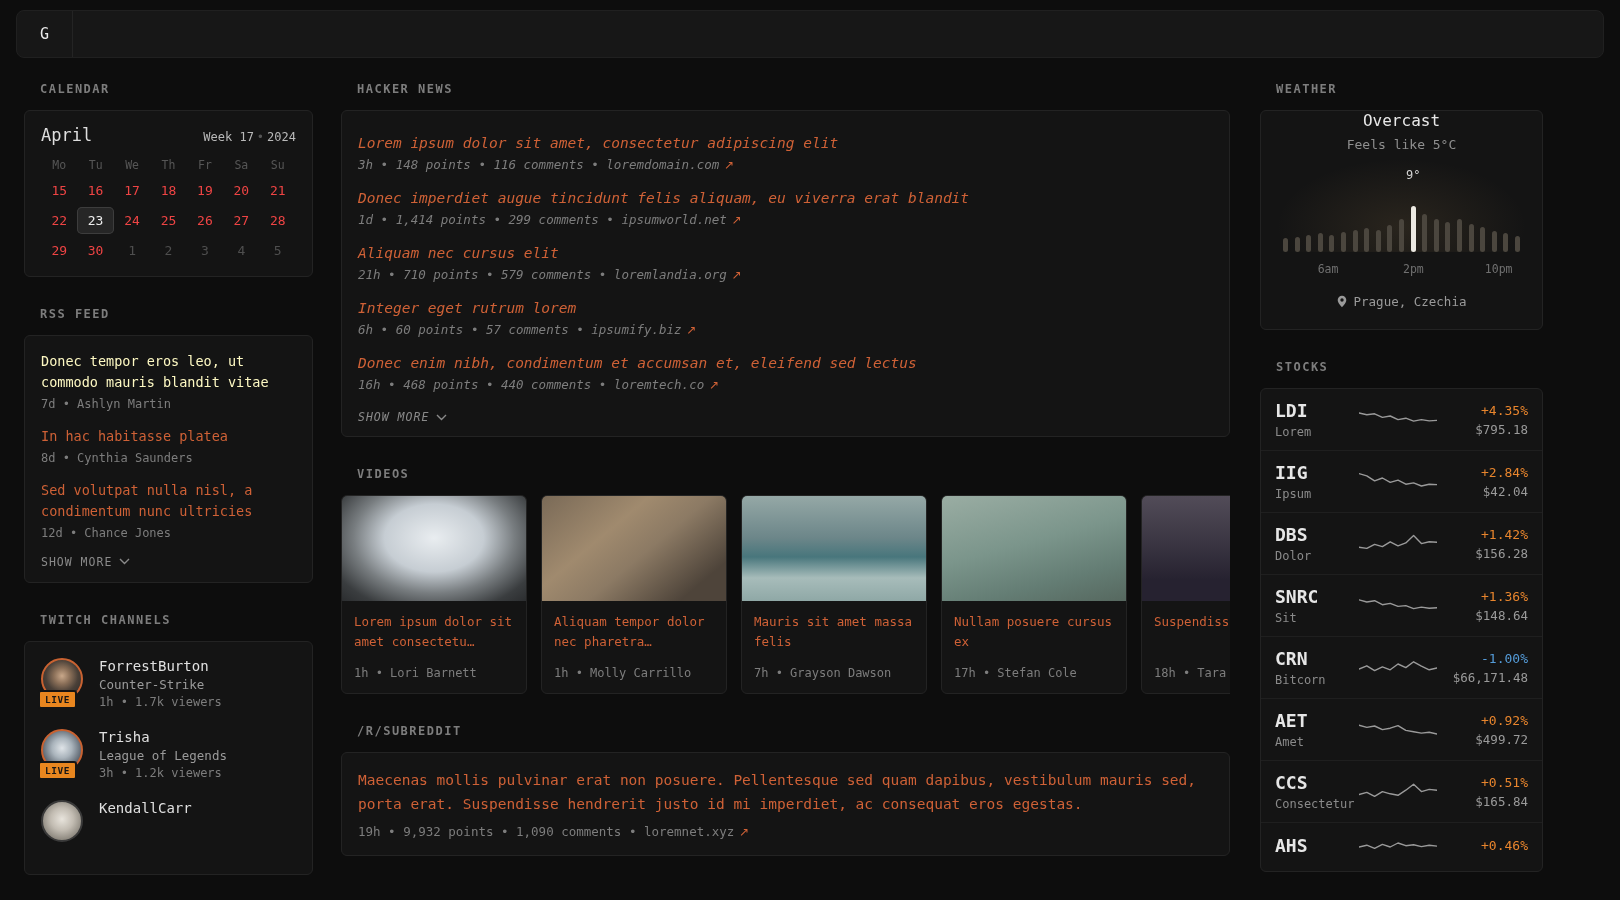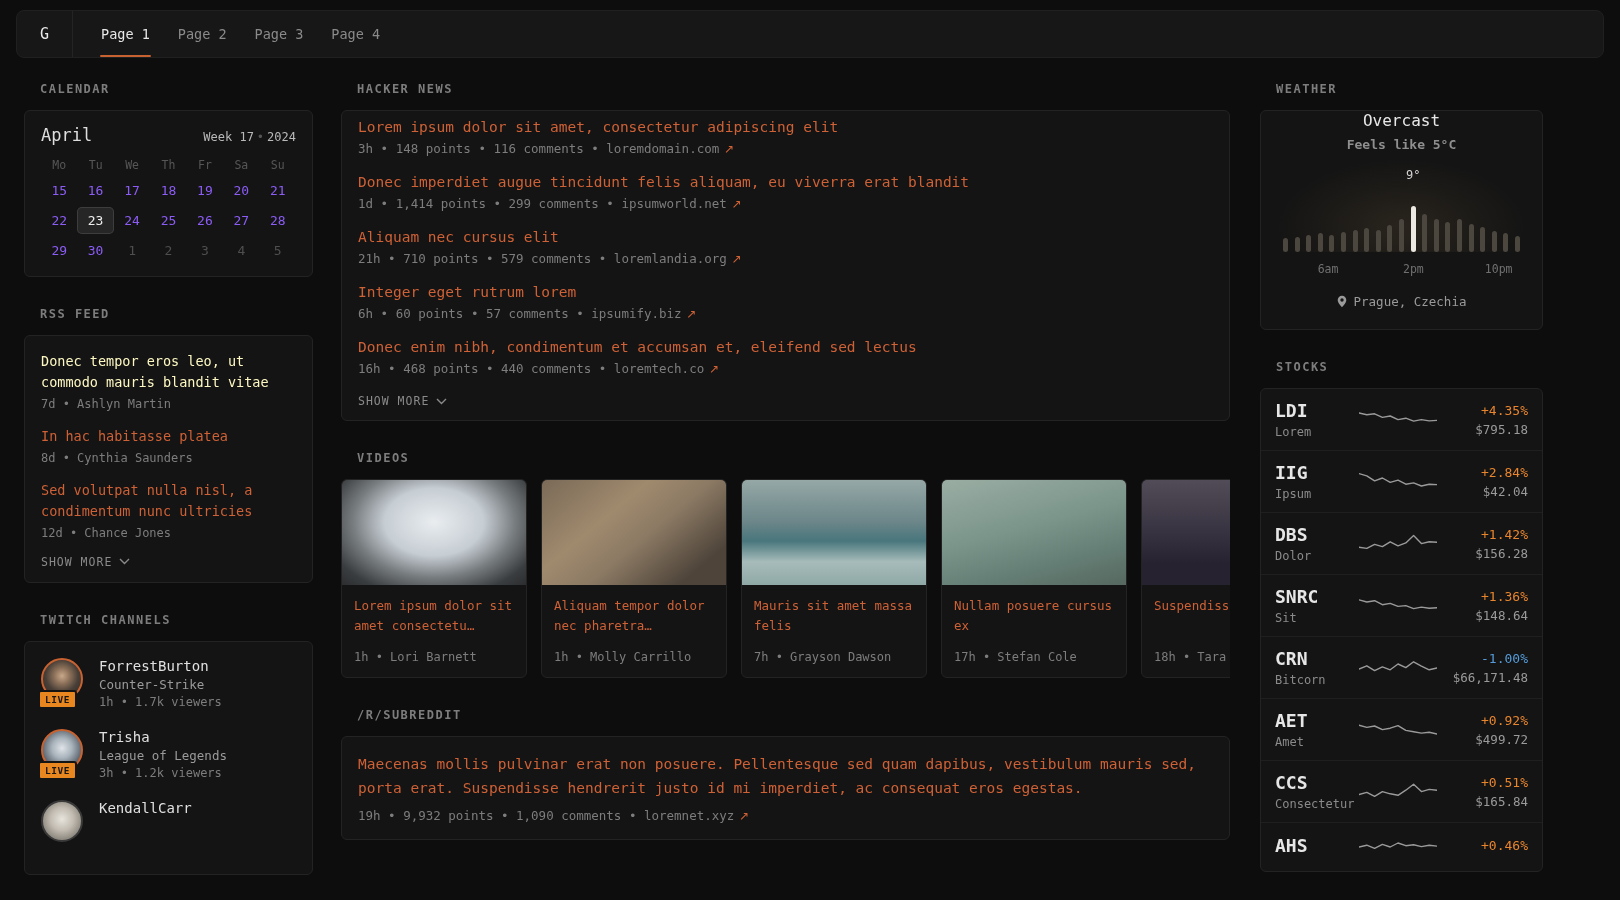--- a/index.html
+++ b/index.html
@@ -28,21 +28,21 @@
   .card{background:#141414;border:1px solid #232323;border-radius:6px;}
   
   .cal-card{padding:14px 16px 12px;}
   .cal-head{display:flex;justify-content:space-between;align-items:baseline;margin-bottom:8px;}
   .cal-month{font-size:17px;color:#dedede;}
   .cal-week{font-size:12px;color:#b9b9b9;}
   .cal-week .dot{color:#555;margin:0 3px;}
   .cal-week .cal-year{color:#b9b9b9;}
   .cal-grid{display:grid;grid-template-columns:repeat(7,1fr);row-gap:3px;text-align:center;}
   .cal-dow{font-size:11.5px;color:#565656;height:24px;line-height:24px;}
-  .cal-day{font-size:13px;color:#8b5cf6;height:27px;line-height:27px;border-radius:5px;}
+  .cal-day{font-size:13px;color:#ef4444;height:27px;line-height:27px;border-radius:5px;}
   .cal-day.dim{color:#4e4e4e;}
   .cal-day.selected{background:#262626;box-shadow:inset 0 0 0 1px #3d3d3d;color:#ededed;}
   
   .rss-card{padding:15px 16px 13px;}
   .rss-item{margin-bottom:15px;}
   .rss-title{font-size:13.5px;line-height:1.55;color:#cf6136;cursor:pointer;}
   .rss-item.muted .rss-title{color:#fef9c3;}
   .rss-meta{font-size:12px;color:#7d7d7d;margin-top:4px;}
   .show-more{display:flex;align-items:center;gap:7px;font-size:11.5px;letter-spacing:1px;
        color:#8a8a8a;margin-top:4px;cursor:pointer;}
@@ -53,41 +53,41 @@
   .avatar{width:42px;height:42px;border-radius:50%;border:2px solid #3a3a3a;background:#333;}
   .avatar.ring{border-color:#c96231;}
   .live-badge{display:none;position:absolute;bottom:-7px;left:-3px;background:#e8861f;
        color:#161616;font-size:9.5px;font-weight:700;letter-spacing:.5px;padding:2px 5px;
        border-radius:3px;border:2px solid #141414;}
   .live-badge.on{display:block;}
   .ch-name{font-size:14px;color:#e0e0e0;}
   .ch-game{font-size:12.5px;color:#9a9a9a;margin-top:3px;}
   .ch-meta{font-size:12px;color:#7d7d7d;margin-top:3px;}
   
-  .hn-card{padding:8px 16px 12px;}
+  .hn-card{padding:24px 16px 12px;font-style:italic;}
   .hn-item{margin-bottom:18px;}
   .hn-title{font-size:14.5px;color:#cf6136;cursor:pointer;}
   .hn-meta{font-size:12.5px;color:#7d7d7d;margin-top:6px;}
   .arrow{color:#cf6136;font-family:"DejaVu Sans",sans-serif;font-size:12px;margin-left:5px;}
   
   .video-row{display:flex;gap:14px;overflow:hidden;}
   .video-card{width:186px;flex-shrink:0;background:#141414;border:1px solid #232323;
        border-radius:6px;overflow:hidden;cursor:pointer;}
   .thumb{height:105px;background:#333;}
   .video-body{padding:11px 12px 13px;}
   .video-title{font-size:12.5px;line-height:1.6;color:#cf6136;min-height:40px;}
   .video-meta{font-size:12px;color:#7d7d7d;margin-top:14px;}
   
   .reddit-card{padding:16px;}
   .post-title{font-size:14.5px;line-height:1.65;color:#cf6136;cursor:pointer;}
   .post-meta{font-size:12.5px;color:#7d7d7d;margin-top:7px;}
   
   .weather-card{padding:0 16px 12px;text-align:center;}
   .w-cond{font-size:16px;color:#e8e8e8;}
-  .w-feels{font-size:13px;color:#8f8f8f;margin-top:7px;font-weight:bold;}
+  .w-feels{font-size:13px;color:#8f8f8f;margin-top:7px;}
   .w-chart{position:relative;height:90px;margin:16px 6px 0;}
   .w-chart::before{content:"";position:absolute;inset:-8px -4px 6px;border-radius:10px;
        background:radial-gradient(ellipse at 50% 72%, rgba(195,155,95,.12), transparent 72%);}
   .w-peak{position:absolute;top:0;left:55%;transform:translateX(-50%);font-size:12px;color:#d4d4d4;}
   .w-bars{position:absolute;left:0;right:0;bottom:6px;height:64px;display:flex;
        align-items:flex-end;justify-content:space-between;}
   .wbar{width:5px;border-radius:3px;background:#4b463e;}
   .wbar.active{background:#ece9e2;}
   .w-times{position:relative;height:16px;margin:4px 6px 12px;font-size:11.5px;color:#707070;}
   .w-times .t{position:absolute;transform:translateX(-50%);}
@@ -109,30 +109,20 @@
   .stock-price{font-size:12.5px;color:#9a9a9a;margin-top:4px;}
   .chev{color:#8a8a8a;}
 </style>
 </head>
 <body>
 
 <div class="page">
 
   <header class="topbar">
     <div class="logo">G</div>
-    <nav class="tabs">
-
-        <div class="tab active">Page 1</div>
-
-        <div class="tab">Page 2</div>
-
-        <div class="tab">Page 3</div>
-
-        <div class="tab">Page 4</div>
-      </nav>
   </header>
 
   <div class="main">
 
     <div class="col-left">
 
       <section class="widget">
         <h2 class="widget-header">CALENDAR</h2>
         <div class="card cal-card">
           <div class="cal-head">

